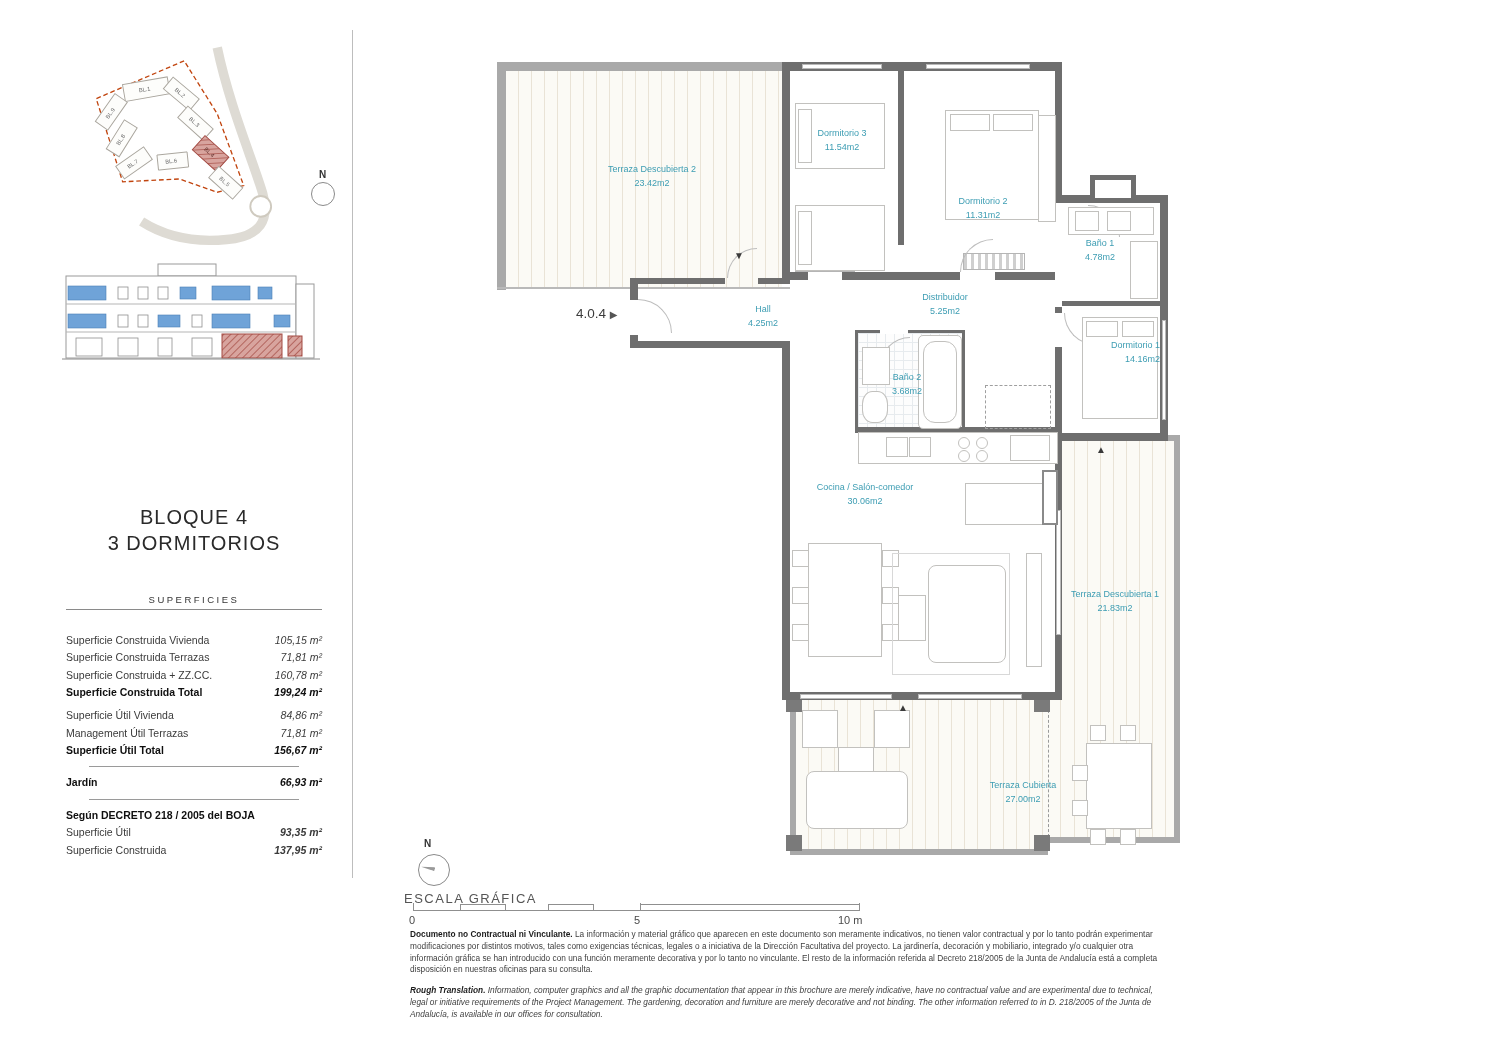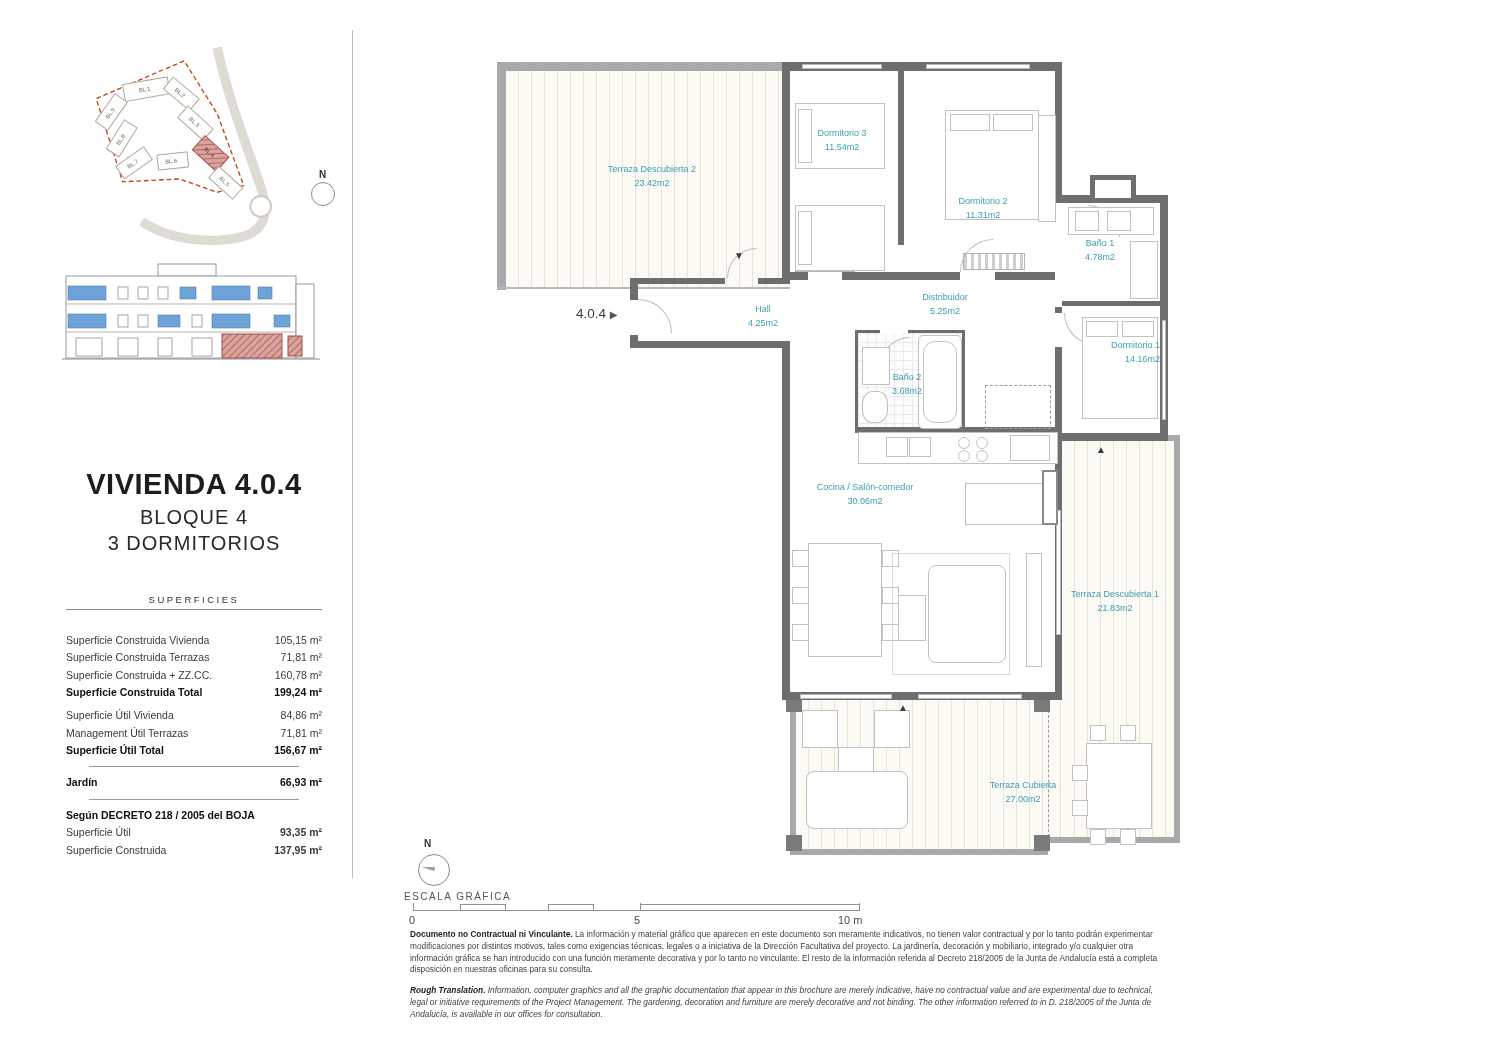--- a/index.html
+++ b/index.html
@@ -5,21 +5,21 @@
   html,body{margin:0;padding:0;background:#e9e9e9;font-family:"Liberation Sans",sans-serif;}
   #page{position:relative;width:1500px;height:1060px;background:#ffffff;overflow:hidden;margin:0 auto;}
   .abs{position:absolute;}
   
   #vdivider{position:absolute;left:352px;top:30px;width:1px;height:848px;background:#bdbdbd;}
   .title-main{position:absolute;left:64px;top:468px;width:260px;text-align:center;font-size:29px;font-weight:bold;color:#1d1d1d;letter-spacing:.5px;}
   .title-sub{position:absolute;width:260px;left:64px;text-align:center;font-size:20px;color:#2a2a2a;letter-spacing:1px;}
   #superficies{position:absolute;left:66px;top:594px;width:256px;}
   #superficies .head{text-align:center;font-size:9.5px;letter-spacing:2.5px;color:#333;padding-bottom:4px;border-bottom:1px solid #8a8a8a;}
   .srow{display:flex;justify-content:space-between;font-size:10.5px;color:#3a3a3a;line-height:1.65;}
-  .srow .v{margin-left:12px;}
+  .srow .v{font-style:italic;margin-left:12px;}
   .srow.b{font-weight:bold;color:#0f0f0f;}
   .gap6{height:6px;}
   .shr{width:210px;margin:7px auto 7px auto;border:0;border-top:1px solid #9a9a9a;}
   .decreehead{font-size:10.5px;font-weight:bold;color:#0f0f0f;line-height:1.7;}
   
   #plan{position:absolute;left:490px;top:55px;width:710px;height:810px;}
   .wall{position:absolute;background:#6e6e6e;}
   .twall{position:absolute;background:#a9a9a9;}
   .stripe{position:absolute;background:#fbfaf5;background-image:repeating-linear-gradient(90deg,#fbfaf5 0 12px,#e9e3d6 12px 13px);}
   .furn{position:absolute;border:1px solid #c2c1be;background:#fff;}
@@ -29,21 +29,21 @@
   .roomlabel{position:absolute;color:#3d9db3;font-size:9px;line-height:1.55;text-align:center;z-index:30;}
   .pillar{position:absolute;background:#7a7a7a;}
   .dashv{position:absolute;border-left:1px dashed #9a9a9a;}
   .dashrect{position:absolute;border:1px dashed #9f9f9f;}
   .planarrow{position:absolute;font-size:10px;color:#3a3a3a;z-index:25;line-height:1;}
   .grille{position:absolute;border:1px solid #b5b5b5;background:repeating-linear-gradient(90deg,#cfcfcf 0 3px,#ffffff 3px 7px);}
   #unitlabel{position:absolute;left:86px;top:251px;width:78px;font-size:13.5px;color:#3c3c3c;z-index:30;}
   #unitlabel .tri{font-size:10px;color:#555;}
   
   .scaletxt{position:absolute;font-size:11px;color:#4a4a4a;}
-  #escala{position:absolute;left:404px;top:891px;font-size:10px;letter-spacing:1.5px;color:#555;}
+  #escala{position:absolute;left:404px;top:891px;font-size:13px;letter-spacing:1.5px;color:#555;}
   .sline{position:absolute;background:#8f8f8f;}
   .sbox{position:absolute;border:1px solid #8f8f8f;box-sizing:border-box;background:#fff;}
   .compass-circle{position:absolute;border:1px solid #8a8a8a;border-radius:50%;background:#fff;}
   .compass-n{position:absolute;font-size:10px;color:#333;font-weight:bold;}
   .needle{position:absolute;background:#9a9a9a;clip-path:polygon(0 50%,100% 0,100% 100%);}
   
   #disc{position:absolute;left:410px;top:929px;width:758px;color:#3f3f3f;}
   #disc p{margin:0 0 9px 0;font-size:8.3px;line-height:1.42;text-align:left;}
   #disc .en{font-style:italic;}
   #disc b{color:#1c1c1c;}
@@ -134,21 +134,20 @@
       <rect x="14" y="76" width="26" height="18"></rect>
         <rect x="56" y="76" width="20" height="18"></rect>
         <rect x="96" y="76" width="14" height="18"></rect>
         <rect x="130" y="76" width="20" height="18"></rect>
     </g>
     <rect x="160" y="72" width="60" height="24" fill="url(#redhatch)" stroke="#a34a42"></rect>
     <rect x="226" y="74" width="14" height="20" fill="url(#redhatch)" stroke="#a34a42"></rect>
     <line x1="0" y1="97" x2="258" y2="97" stroke="#8a8a8a"></line>
   </svg>
 
-  <div class="title-main">VIVIENDA 4.0.4</div>
   <div class="title-sub" style="top:506px;">BLOQUE 4</div>
   <div class="title-sub" style="top:532px;">3 DORMITORIOS</div>
 
   <div id="superficies">
     <div class="head">SUPERFICIES</div>
     <div style="height:22px;"></div>
     <div class="srow">
         <span>Superficie Construida Vivienda</span>
         <span class="v">105,15 m²</span>
       </div>

